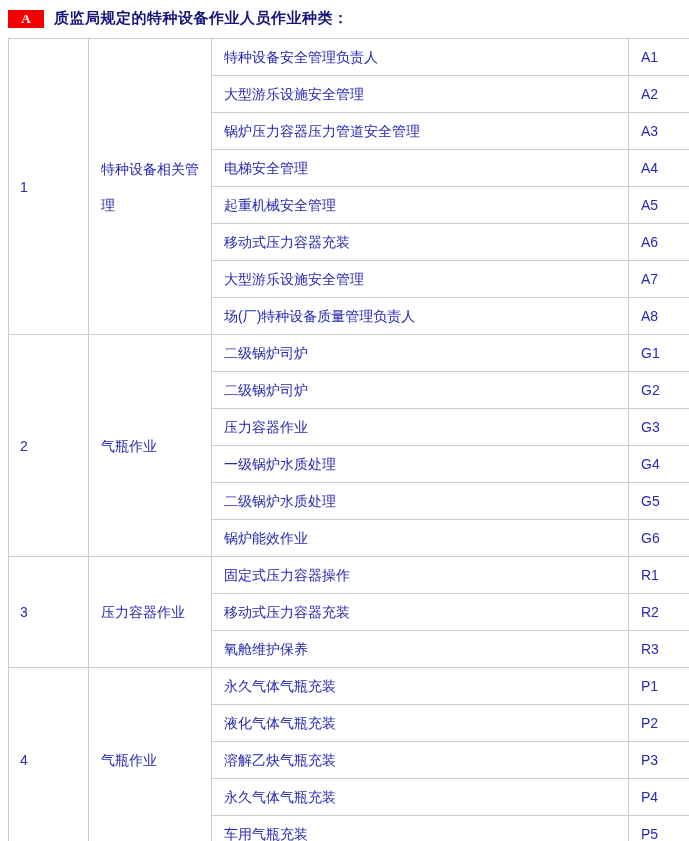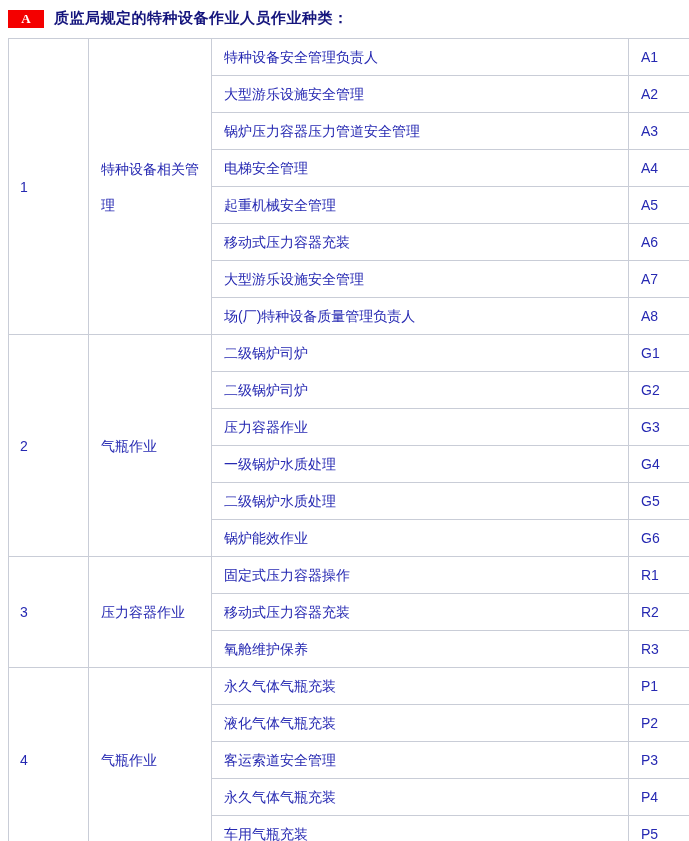--- a/index.html
+++ b/index.html
@@ -137,21 +137,21 @@
         <td class="col-no" rowspan="5">4</td>
         <td class="col-category" rowspan="5">气瓶作业</td>
         <td class="col-job">永久气体气瓶充装</td>
         <td class="col-code">P1</td>
       </tr>
       <tr>
         <td class="col-job">液化气体气瓶充装</td>
         <td class="col-code">P2</td>
       </tr>
       <tr>
-        <td class="col-job">客运索道安全管理</td>
+        <td class="col-job">溶解乙炔气瓶充装</td>
         <td class="col-code">P3</td>
       </tr>
       <tr>
         <td class="col-job">永久气体气瓶充装</td>
         <td class="col-code">P4</td>
       </tr>
       <tr>
         <td class="col-job">车用气瓶充装</td>
         <td class="col-code">P5</td>
       </tr>

